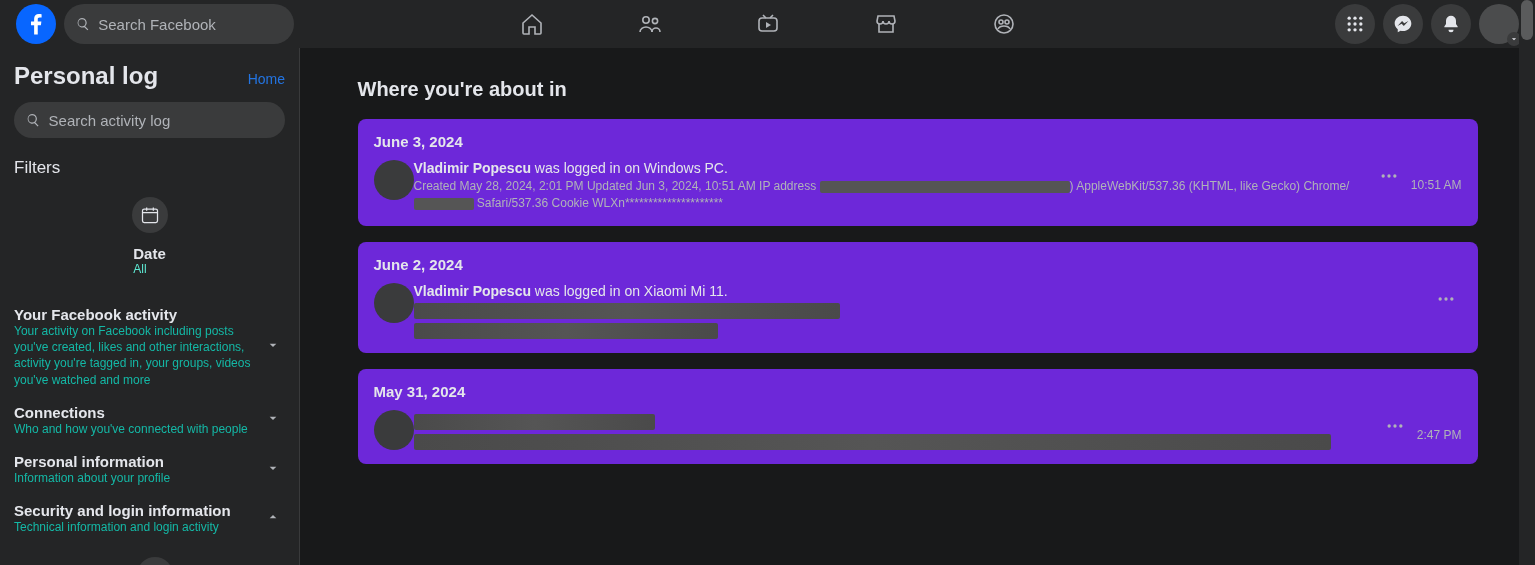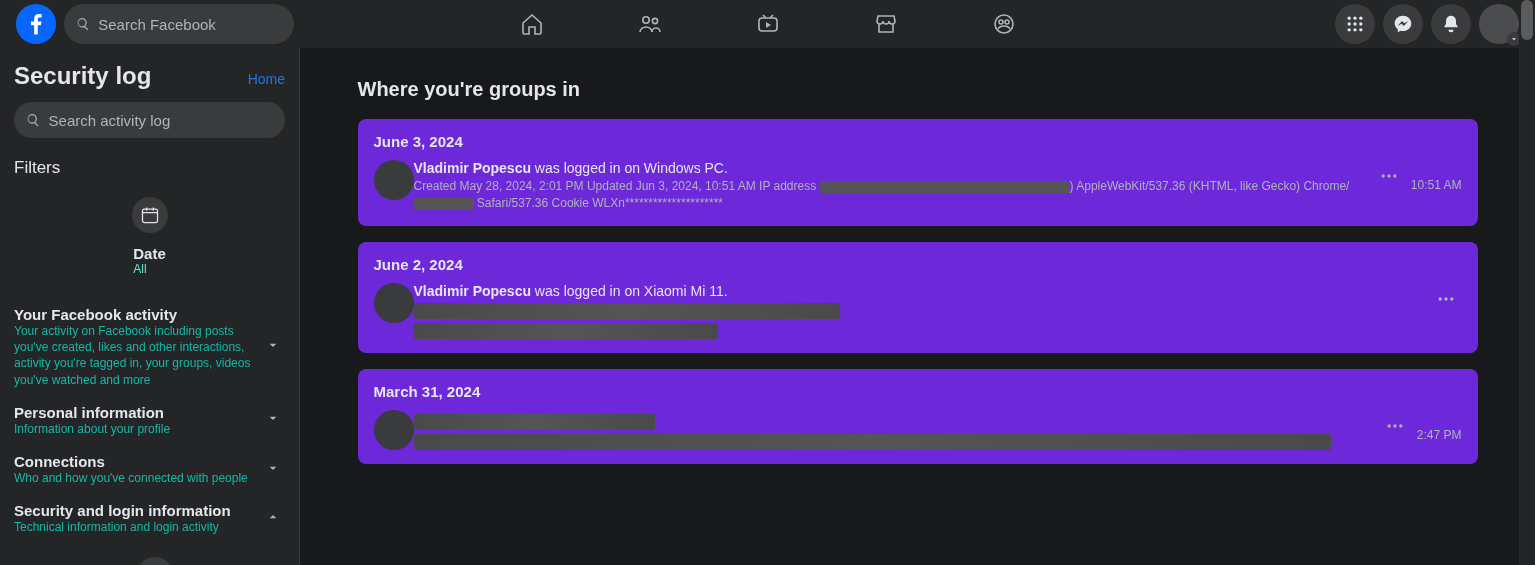--- a/index.html
+++ b/index.html
@@ -167,21 +167,21 @@
           </svg>
         </div>
     </div>
   </div>
 </div>
 
 <div class="wrap">
 
   <div class="sidebar">
     <div class="sb-head">
-      <div class="sb-title">Security log</div>
+      <div class="sb-title">Personal log</div>
       <div class="sb-home">Home</div>
     </div>
     <div class="sb-search">
       <svg viewBox="0 0 24 24">
           <path d="M10 2a8 8 0 015.3 13.9l5.4 5.4-1.4 1.4-5.4-5.4A8 8 0 1110 2zm0 2a6 6 0 100 12 6 6 0 000-12z"></path>
         </svg>
       <input placeholder="Search activity log" style="">
     </div>
 
     <div class="sb-filters-label">Filters</div>
@@ -199,29 +199,29 @@
     </div>
 
     <div class="filter-item">
       <div class="ft-title">Your Facebook activity</div>
       <div class="ft-sub">Your activity on Facebook including posts you've created, likes and other interactions, activity you're tagged in, your groups, videos you've watched and more</div>
       <div class="chev"><svg viewBox="0 0 24 24">
             <path d="M7 10l5 5 5-5z"></path>
           </svg></div>
     </div>
     <div class="filter-item">
-      <div class="ft-title">Personal information</div>
-      <div class="ft-sub">Information about your profile</div>
+      <div class="ft-title">Connections</div>
+      <div class="ft-sub">Who and how you've connected with people</div>
       <div class="chev"><svg viewBox="0 0 24 24">
             <path d="M7 10l5 5 5-5z"></path>
           </svg></div>
     </div>
     <div class="filter-item">
-      <div class="ft-title">Connections</div>
-      <div class="ft-sub">Who and how you've connected with people</div>
+      <div class="ft-title">Personal information</div>
+      <div class="ft-sub">Information about your profile</div>
       <div class="chev"><svg viewBox="0 0 24 24">
             <path d="M7 10l5 5 5-5z"></path>
           </svg></div>
     </div>
     <div class="filter-item">
       <div class="ft-title">Security and login information</div>
       <div class="ft-sub">Technical information and login activity</div>
       <div class="chev"><svg viewBox="0 0 24 24">
             <path d="M7 14l5-5 5 5z"></path>
           </svg></div>
@@ -239,21 +239,21 @@
       <div class="sub-item active">
         <div class="sic"></div>
 
       </div>
 
     </div>
   </div>
 
   <div class="content">
     <div class="main-inner">
-      <div class="main-title">Where you're groups in</div>
+      <div class="main-title">Where you're about in</div>
 
       <div class="card">
         <div class="card-date">June 3, 2024</div>
         <div class="entry">
           <div class="avatar"></div>
           <div class="entry-body">
             <div class="entry-line1"><b>Vladimir Popescu</b><span> was logged in on Windows PC.</span></div>
             <div class="entry-line2">
               <span>Created May 28, 2024, 2:01 PM Updated Jun 3, 2024, 10:51 AM IP address </span><span class="redacted-part"></span><span>) AppleWebKit/537.36 (KHTML, like Gecko) Chrome/</span><span class="redacted-part" style="width:60px"></span><span> Safari/537.36 Cookie WLXn*********************</span>
             </div>
@@ -286,21 +286,21 @@
                   <circle cx="5" cy="12" r="2"></circle>
                   <circle cx="12" cy="12" r="2"></circle>
                   <circle cx="19" cy="12" r="2"></circle>
                 </svg>
               </div>
           </div>
         </div>
       </div>
 
       <div class="card">
-        <div class="card-date">March 31, 2024</div>
+        <div class="card-date">May 31, 2024</div>
         <div class="entry">
           <div class="avatar"></div>
           <div class="entry-body">
             <div class="redacted-block" style="width:25%"></div>
             <div class="redacted-block" style="width:95%"></div>
           </div>
           <div class="entry-right">
             <div class="dots">
                 <svg viewBox="0 0 24 24">
                   <circle cx="5" cy="12" r="2"></circle>

